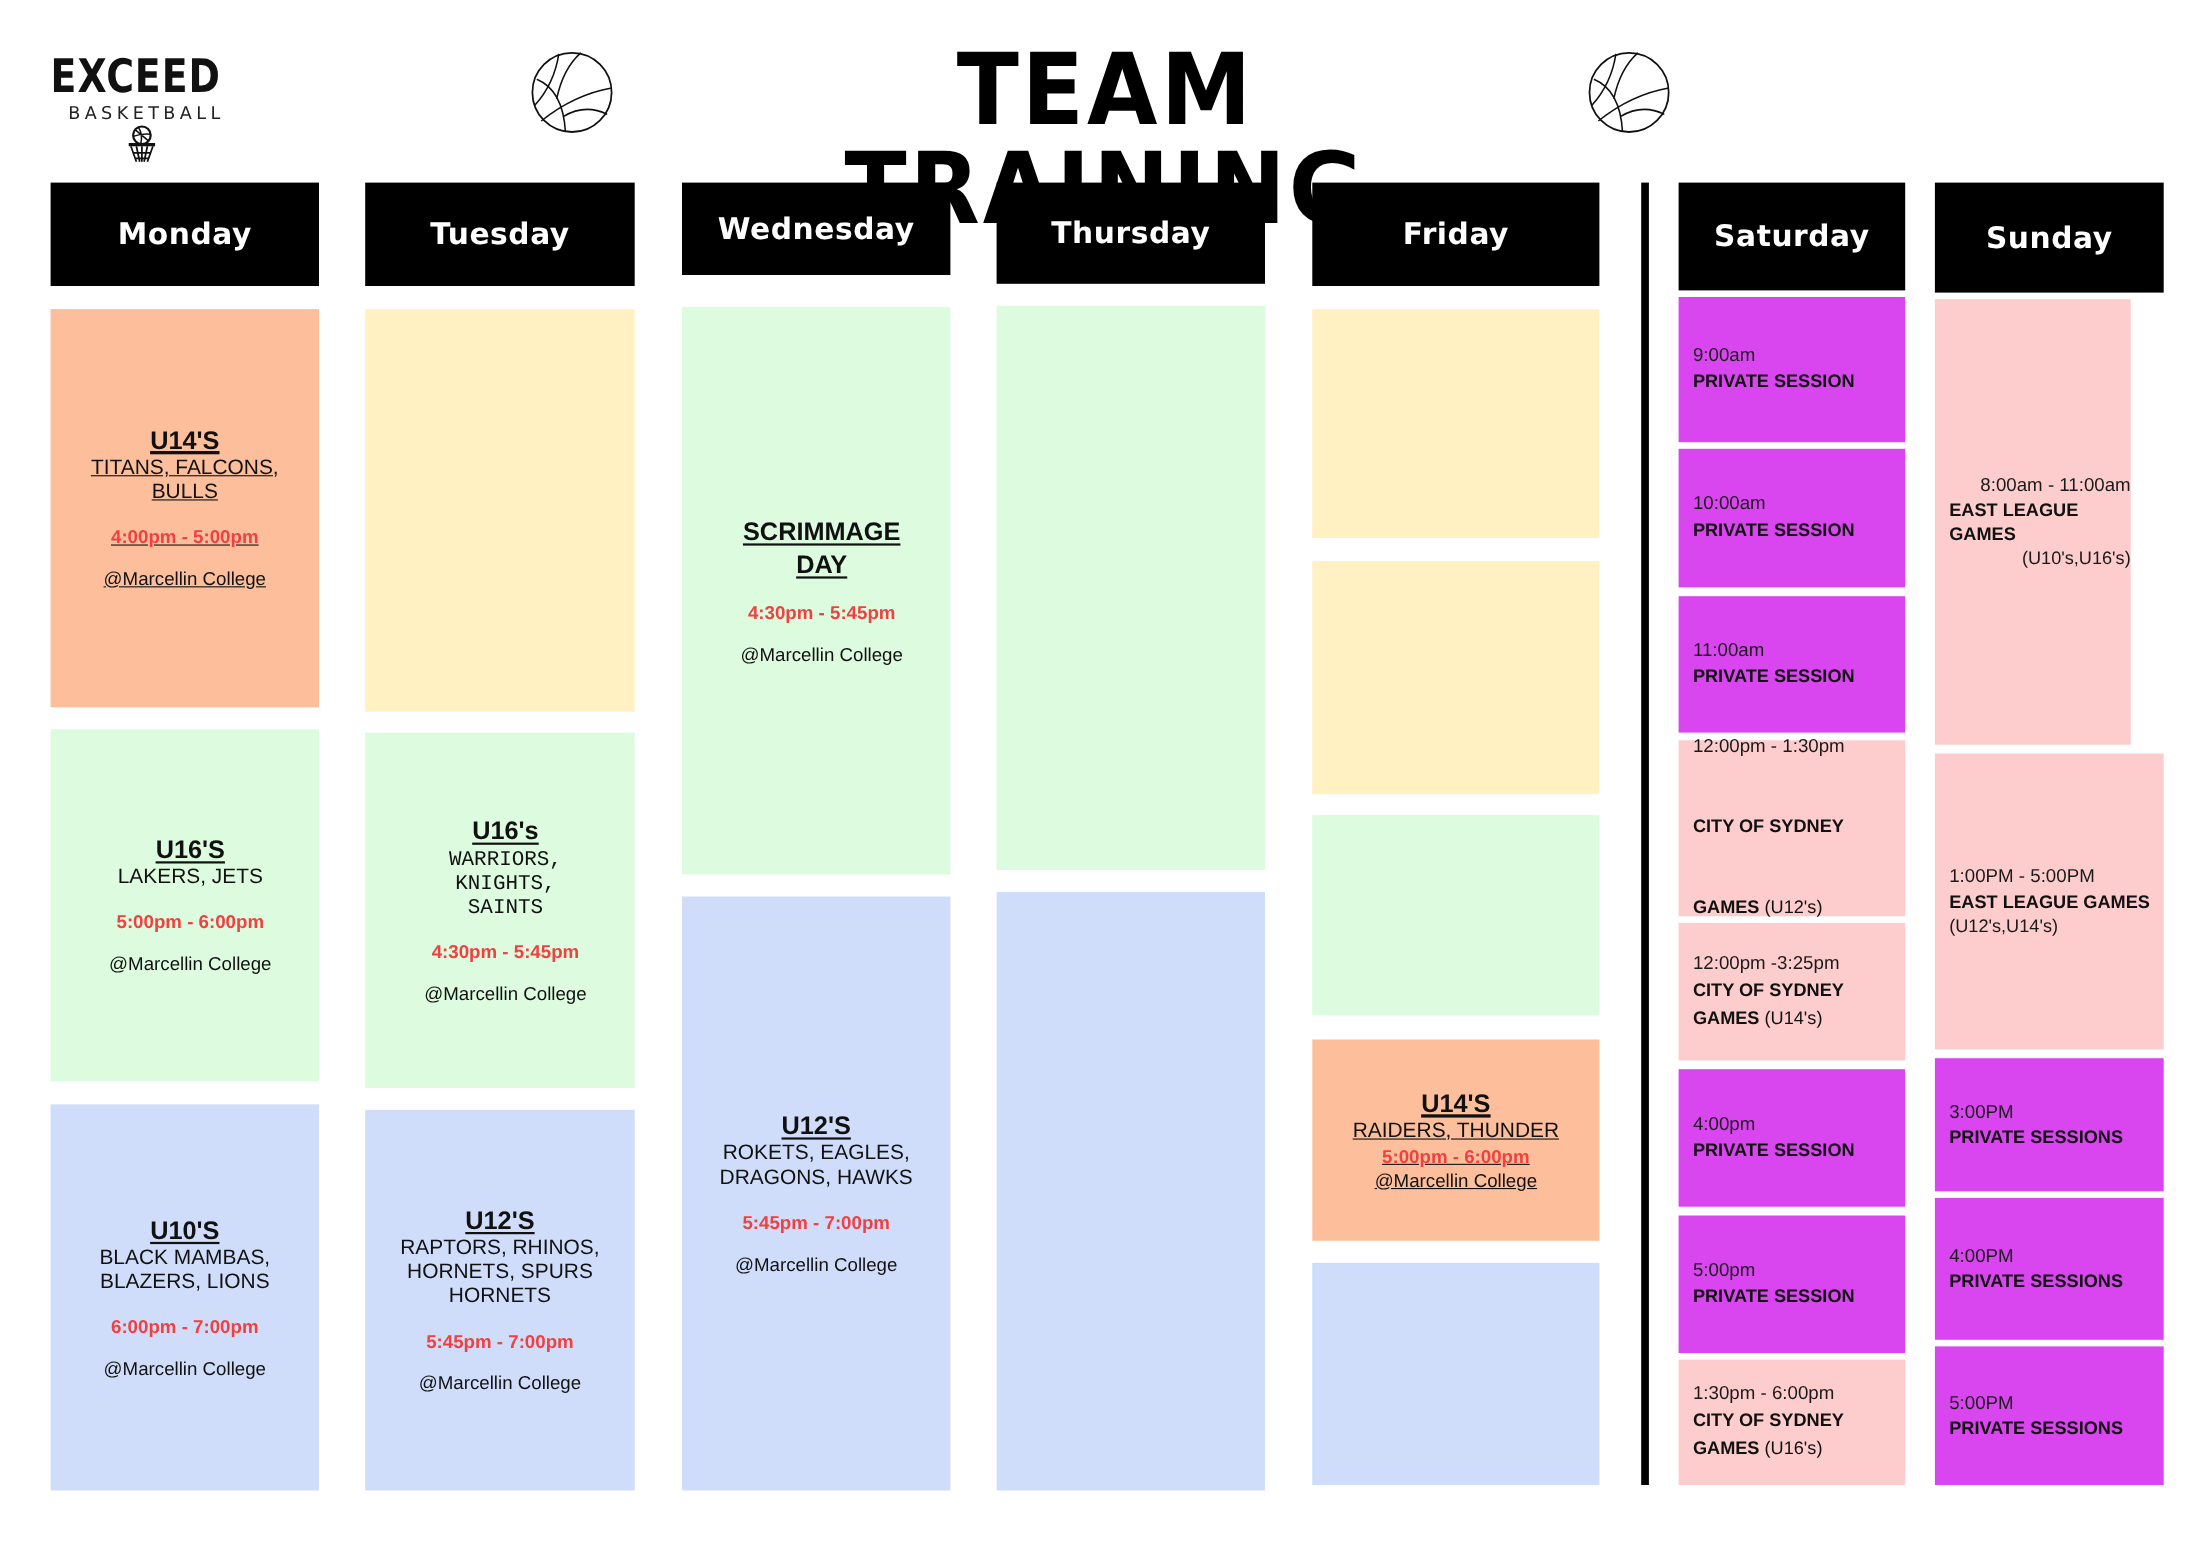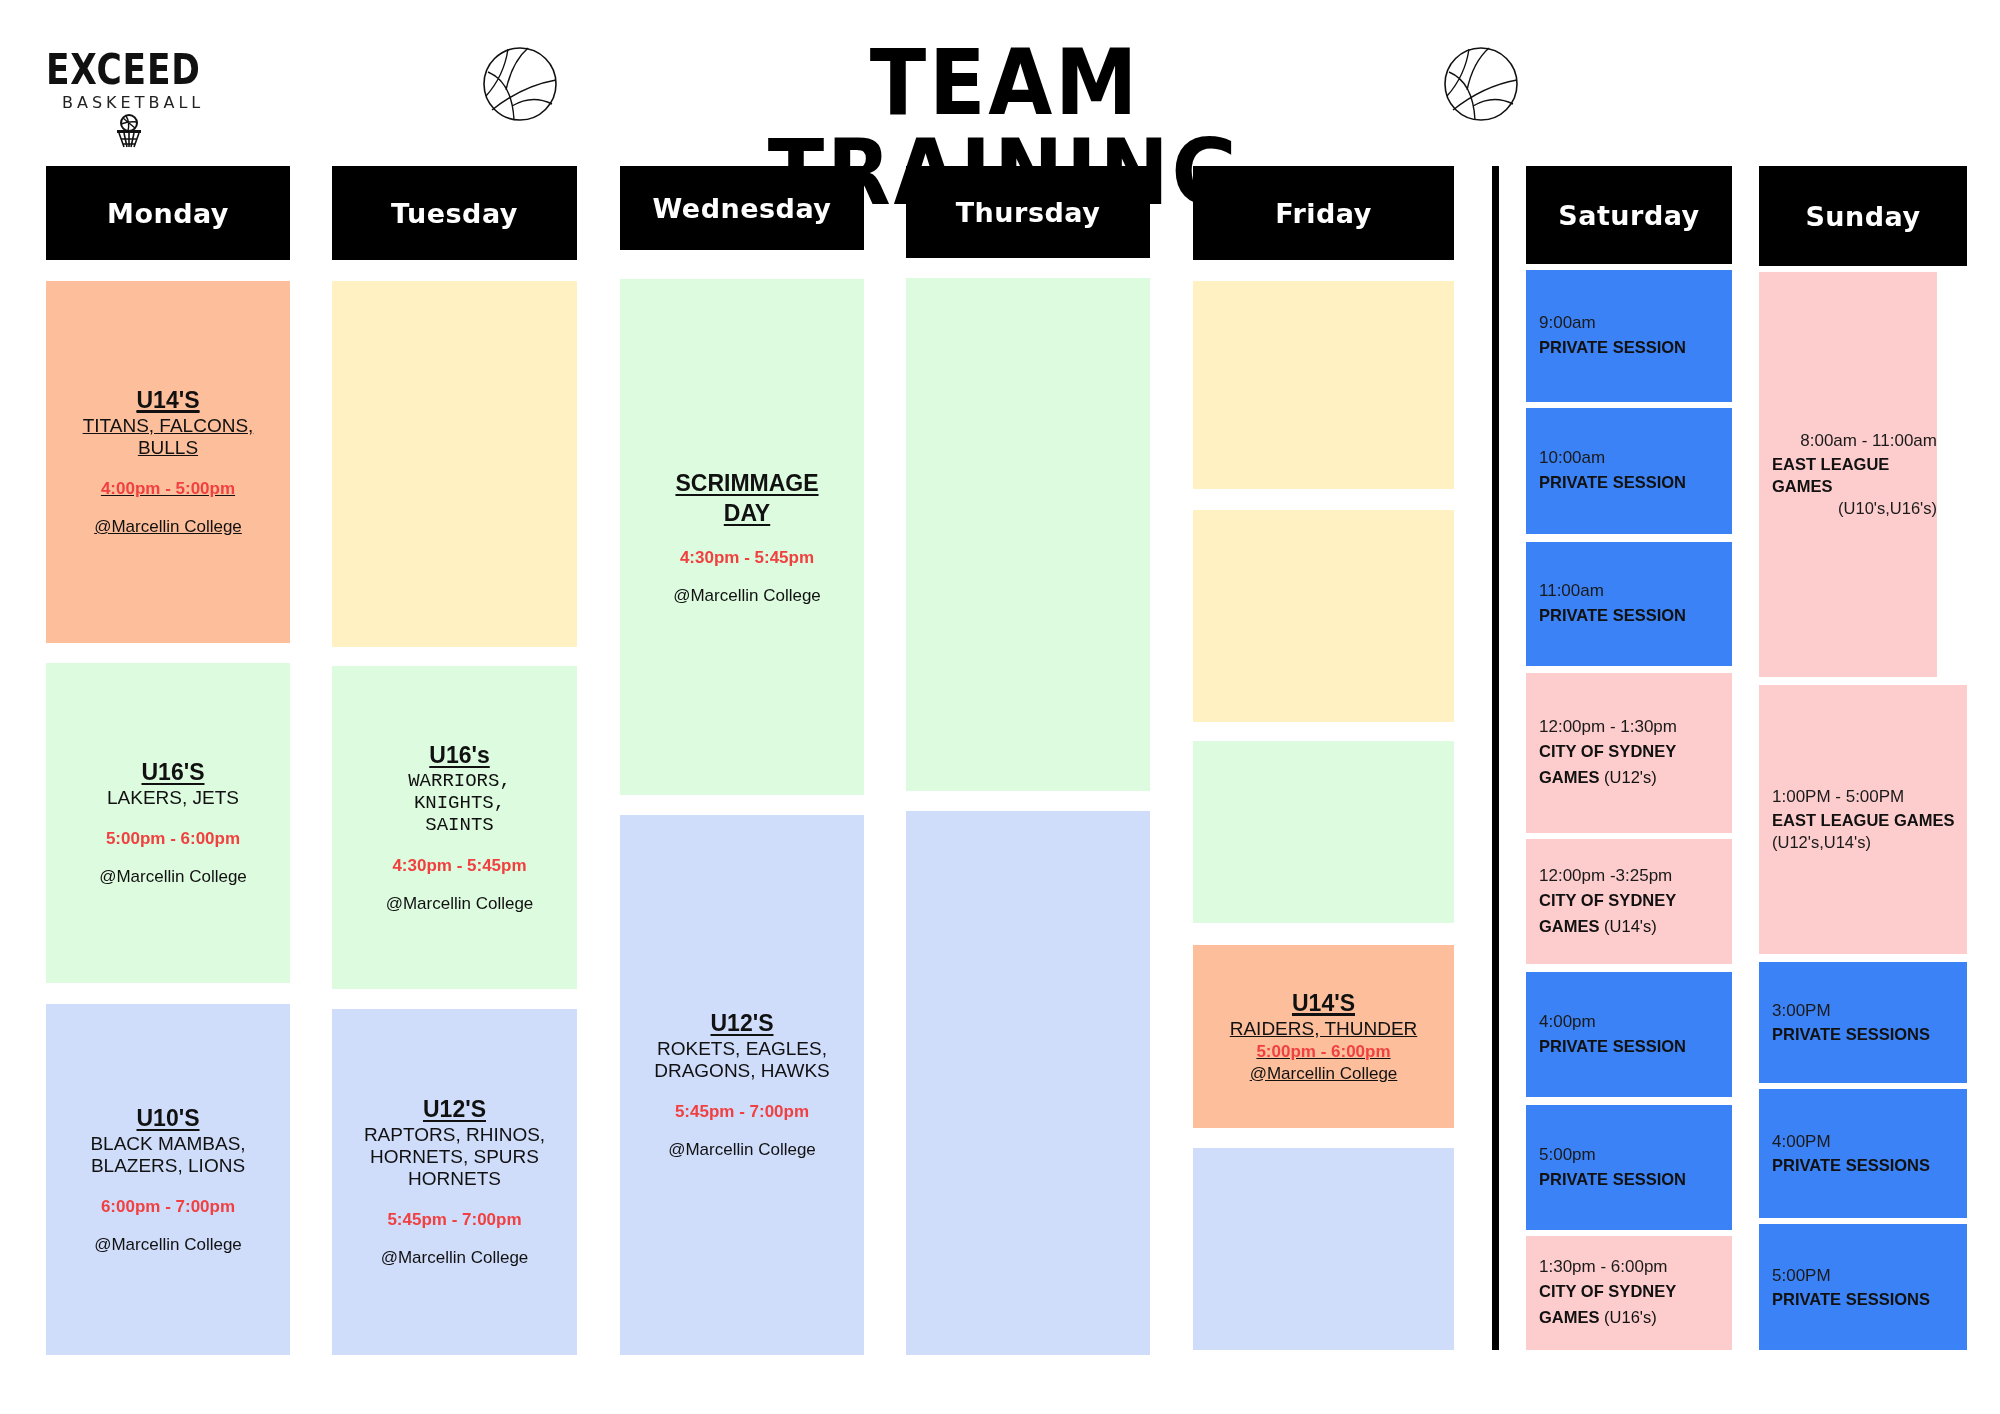--- a/index.html
+++ b/index.html
@@ -20,21 +20,21 @@
 
   .divider { left: 1492px; top: 166px; width: 7px; height: 1184px; background: #000; }
 
   
   .card { display: flex; flex-direction: column; align-items: center; justify-content: center; text-align: center; }
   .card.left { align-items: flex-start; text-align: left; padding-left: 13px; }
   .c-peach { background: #fdbf9b; text-decoration: underline; }
   .c-yellow { background: #fff1c2; }
   .c-mint { background: #ddfbdf; padding-left: 10px; }
   .c-blue { background: #cfddfb; }
-  .c-green { background: #3b82f6; }
+  .c-green { background: #d946ef; }
   .c-pink { background: #fdcccd; }
 
   .team-title { font-weight: bold; font-size: 23px; text-decoration: underline; text-underline-offset: 3px; line-height: 26px; color: #111; }
   .team-names { font-size: 19px; line-height: 22px; color: #111; margin-top: 2px; }
   .time { font-weight: bold; font-size: 17px; color: #f04040; margin-top: 20px; line-height: 20px; }
   .time.tight { margin-top: 2px; }
   .venue { font-size: 17px; color: #111; margin-top: 18px; line-height: 20px; }
   .venue.tight { margin-top: 2px; }
 
   .slot-time { font-size: 17px; color: #1a1a1a; line-height: 22px; }
@@ -151,21 +151,21 @@
   <div class="slot-title">PRIVATE SESSION</div>
 </div>
 <div class="abs card left c-green" style="left:1526px; top:408px; width:206px; height:126px;">
   <div class="slot-time">10:00am</div>
   <div class="slot-title">PRIVATE SESSION</div>
 </div>
 <div class="abs card left c-green" style="left:1526px; top:542px; width:206px; height:124px;">
   <div class="slot-time">11:00am</div>
   <div class="slot-title">PRIVATE SESSION</div>
 </div>
-<div class="abs card left c-pink" style="left:1526px; top:673px; width:206px; height:160px;">
+<div class="abs card left c-pink" style="left:1526px; top:673px; width:206px; height:160px;gap:48px;">
   <div class="slot-time">12:00pm - 1:30pm</div>
   <div class="slot-title">CITY OF SYDNEY</div>
   <div class="slot-title"><span>GAMES</span><span class="slot-sub"> (U12's)</span></div>
 </div>
 <div class="abs card left c-pink" style="left:1526px; top:839px; width:206px; height:125px;">
   <div class="slot-time">12:00pm -3:25pm</div>
   <div class="slot-title">CITY OF SYDNEY</div>
   <div class="slot-title"><span>GAMES</span><span class="slot-sub"> (U14's)</span></div>
 </div>
 <div class="abs card left c-green" style="left:1526px; top:972px; width:206px; height:125px;">

